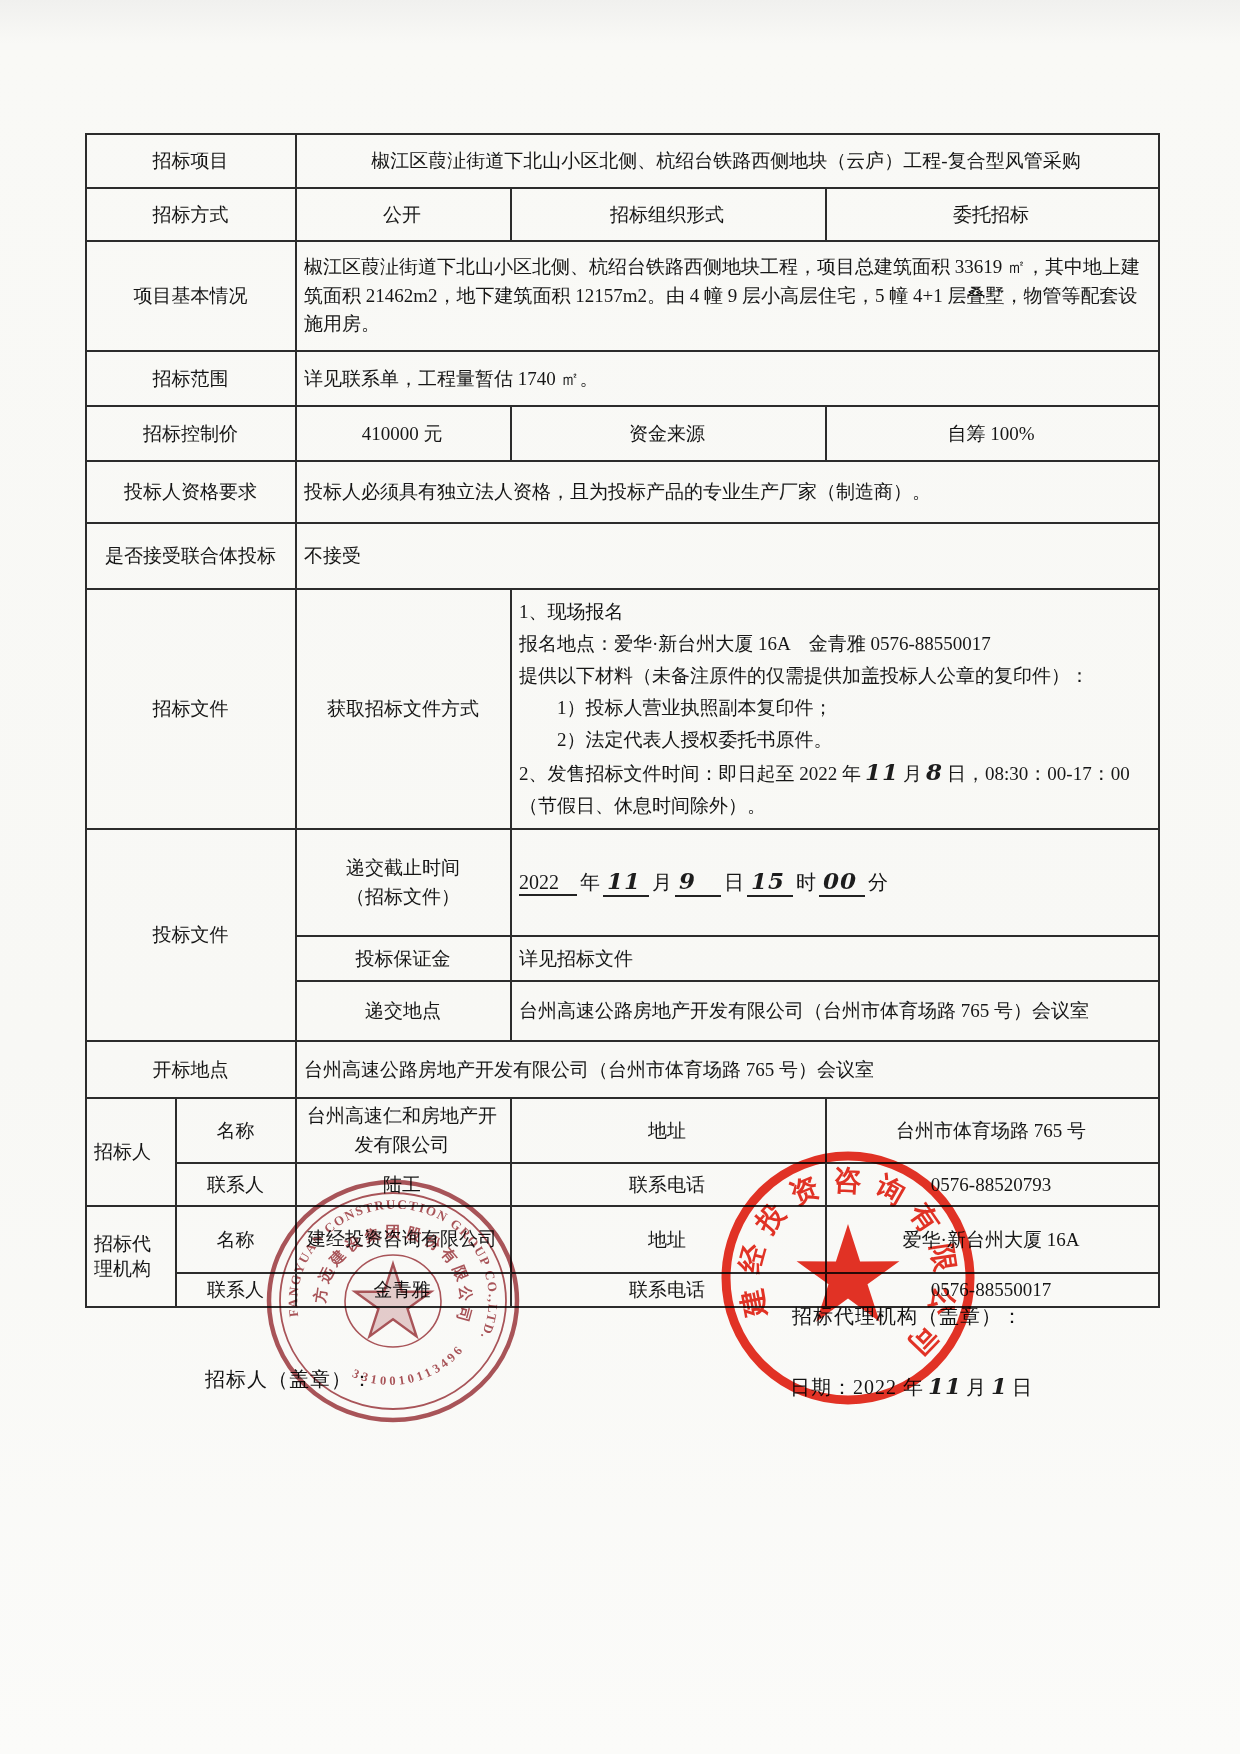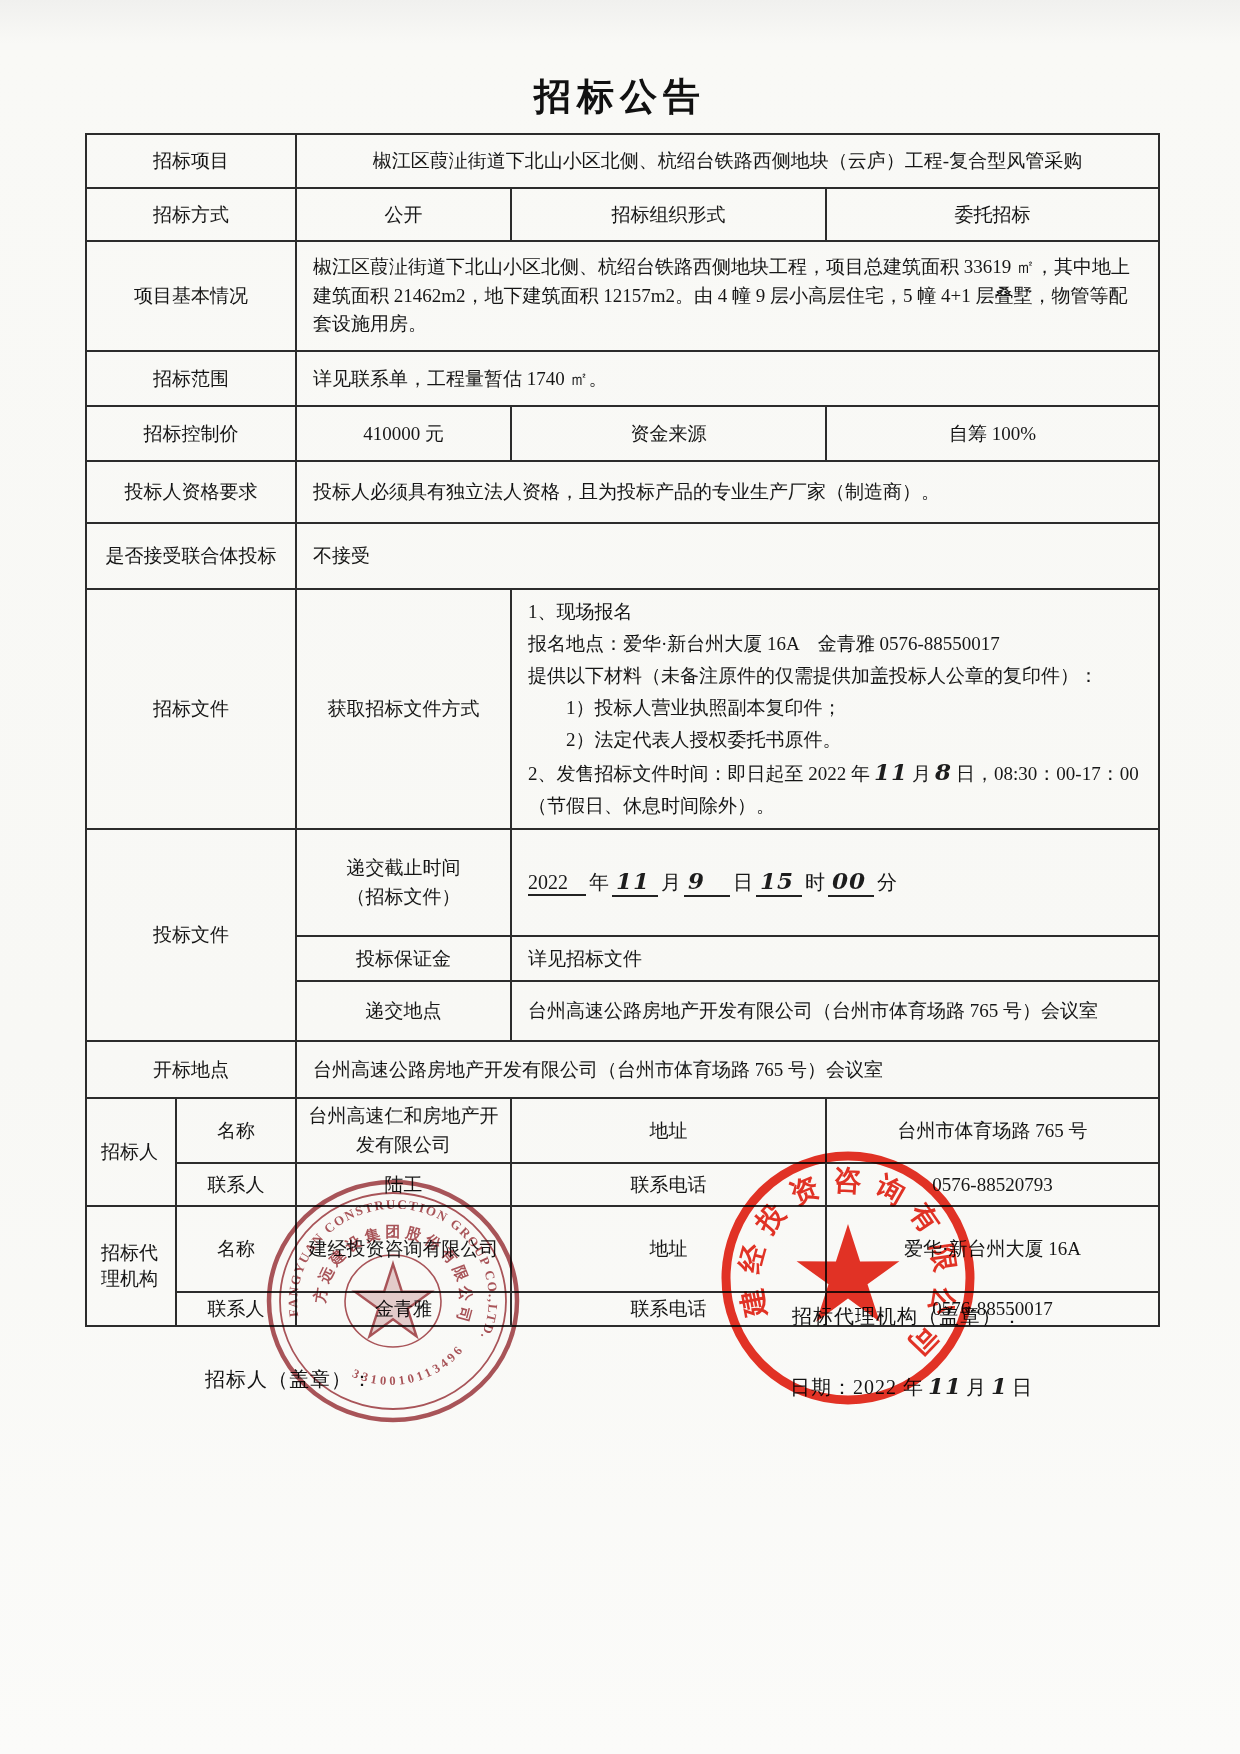--- a/index.html
+++ b/index.html
@@ -14,21 +14,21 @@
   }
   .title{
     position:absolute;left:0;top:72px;width:100%;
     text-align:center;font-size:37px;font-weight:bold;
     letter-spacing:6px;color:#111;margin:0;
   }
   table.doc{
     position:absolute;left:85px;top:133px;
     width:1073px;border-collapse:collapse;table-layout:fixed;
   }
-  table.doc,table.doc td{border:2.2px solid #2c2c2c;}
+  table.doc,table.doc td{border:2.2px solid #2c2c2c;padding-left:7px;}
   table.doc{border-width:2.6px;}
   td{
     font-size:19px;line-height:1.35;color:#161616;
     padding:3px 10px;vertical-align:middle;
     overflow:hidden;
   }
   td.lab{text-align:center;padding:3px 8px;}
   td.grp{padding:3px 14px;}
   td.ctr{text-align:center;}
   td.lft{text-align:left;padding-left:16px;padding-right:12px;}
@@ -52,21 +52,20 @@
   
   .seal{position:absolute;mix-blend-mode:multiply;pointer-events:none;}
   .seal-left{left:263px;top:1176px;opacity:.82;}
   .seal-right{left:713px;top:1145px;opacity:.95;}
 </style>
 </head>
 <body>
 
 <div class="page">
 
-  <h1 class="title">招标公告</h1>
 
   <table class="doc">
     <colgroup>
       <col style="width:90px">
         <col style="width:120px">
         <col style="width:215px">
       <col style="width:315px">
         <col style="width:333px">
     </colgroup>
     <tbody>
@@ -144,21 +143,21 @@
         <td class="ctr two-line">台州高速仁和房地产开发有限公司</td>
         <td class="ctr">地址</td>
         <td class="ctr">台州市体育场路 765 号</td>
       </tr>
       <tr style="height:43px">
         <td class="lab">联系人</td>
         <td class="ctr">陆工</td>
         <td class="ctr">联系电话</td>
         <td class="ctr">0576-88520793</td>
       </tr>
-      <tr style="height:86px">
+      <tr style="height:67px">
         <td rowspan="2" class="grp">招标代理机构</td>
         <td class="lab">名称</td>
         <td class="ctr two-line">建经投资咨询有限公司</td>
         <td class="ctr">地址</td>
         <td class="ctr">爱华·新台州大厦 16A</td>
       </tr>
       <tr style="height:33px">
         <td class="lab">联系人</td>
         <td class="ctr">金青雅</td>
         <td class="ctr">联系电话</td>

